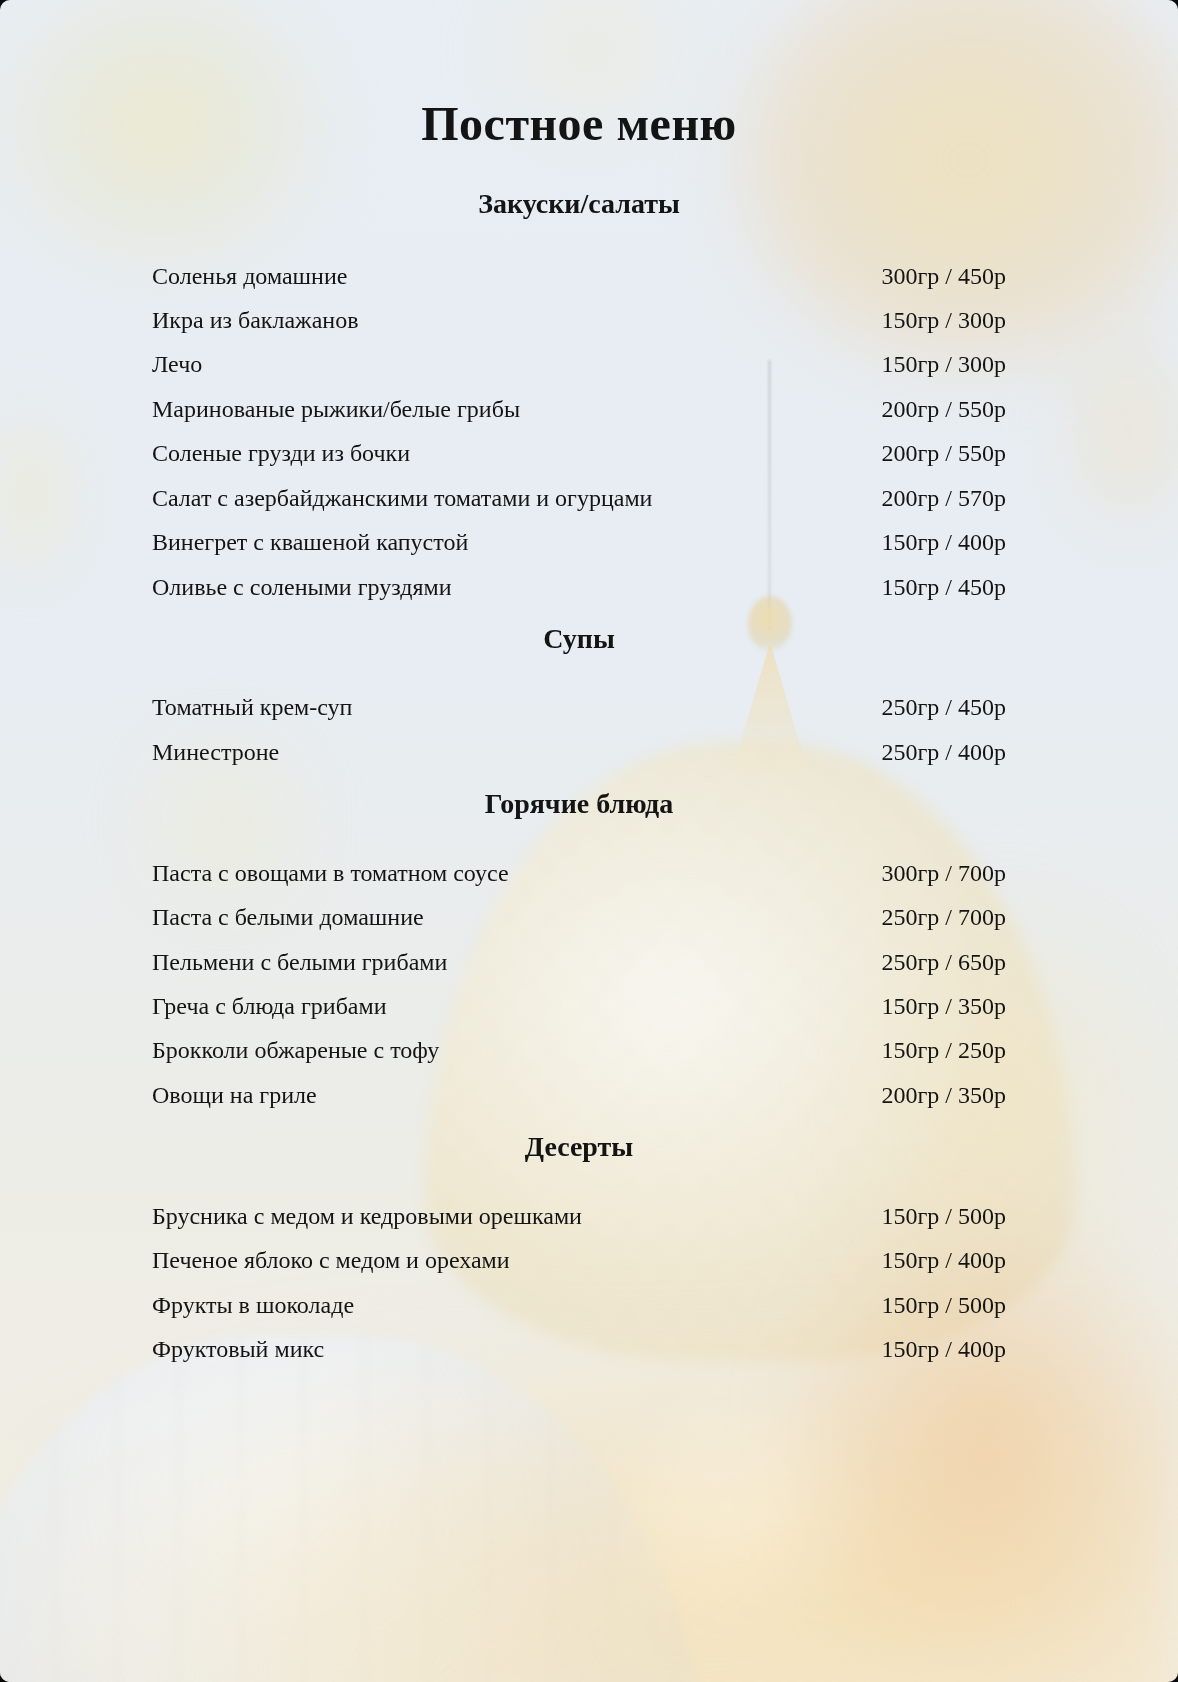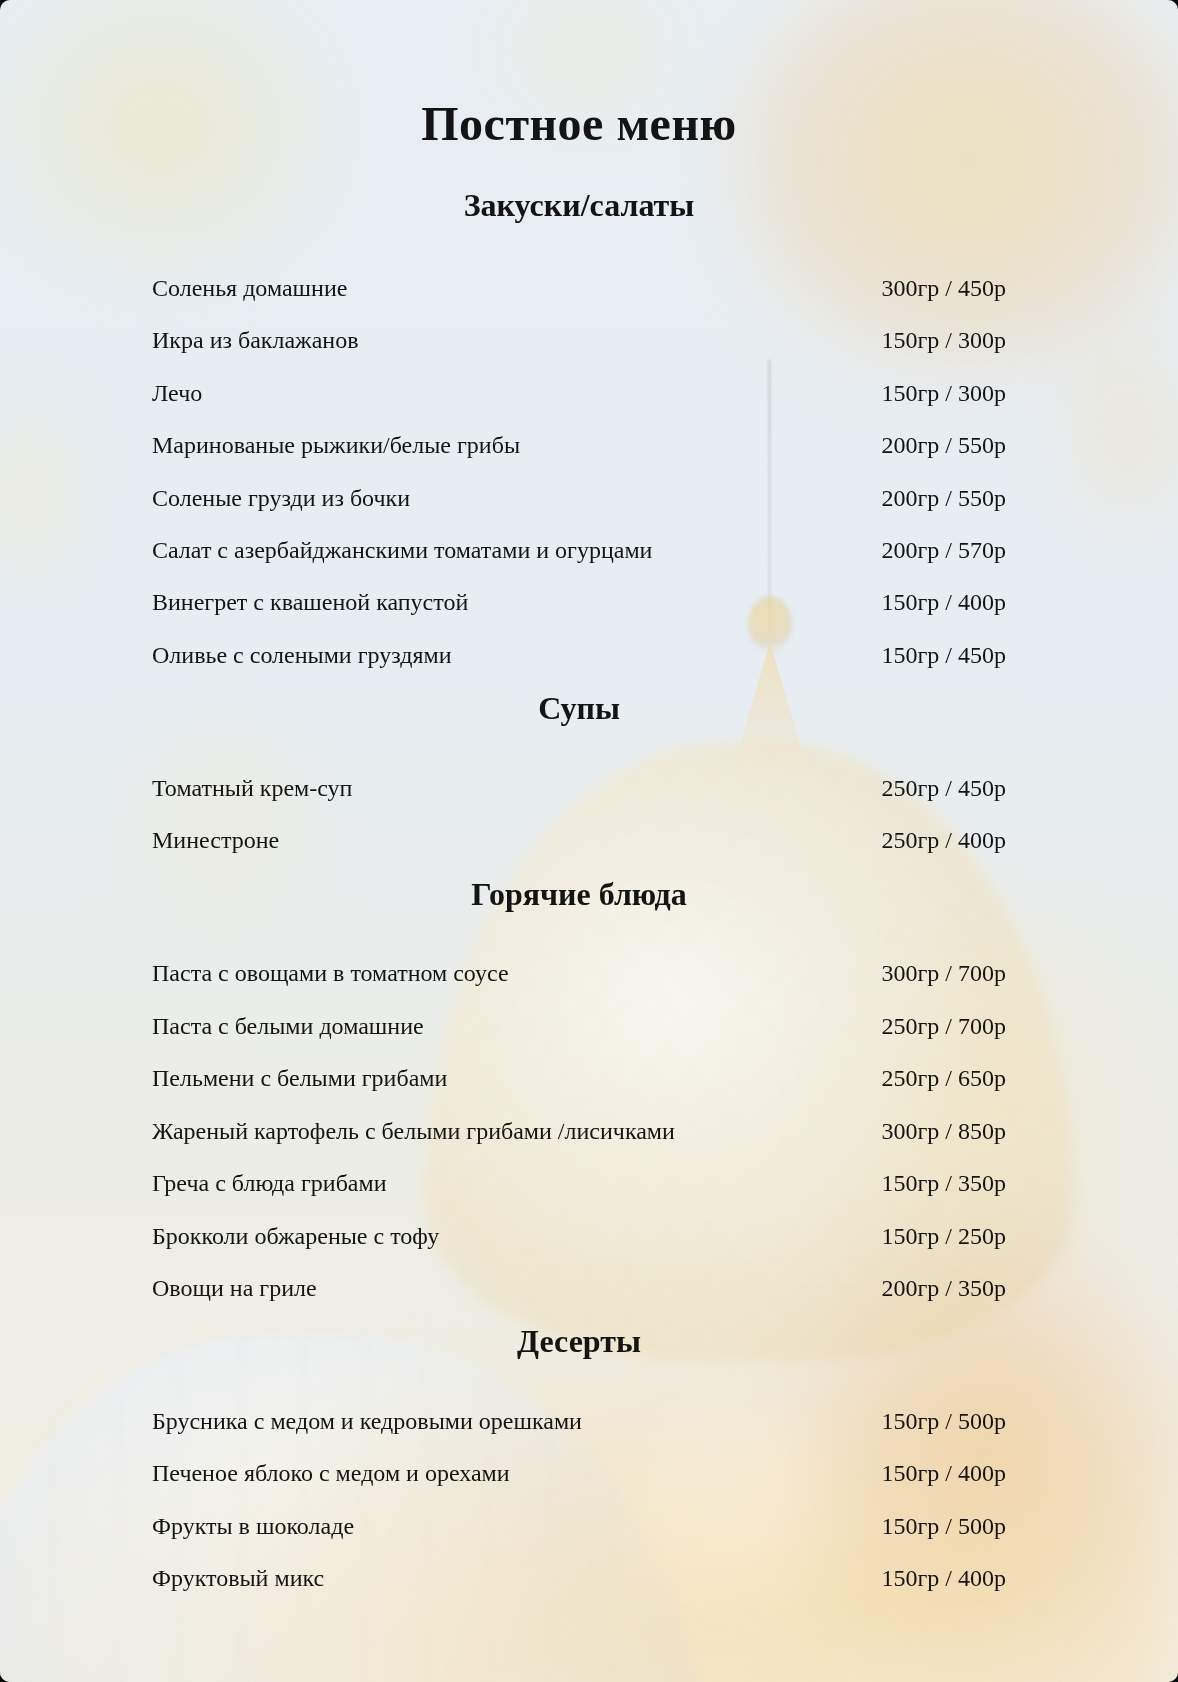--- a/index.html
+++ b/index.html
@@ -123,36 +123,36 @@
   .menu-title {
     margin: 0;
     font-size: 48px;
     font-weight: bold;
     text-align: center;
     line-height: 1.15;
     letter-spacing: 0.5px;
   }
   .section-title {
     margin: 38px 0 45px;
-    font-size: 32px;
+    font-size: 28px;
     font-weight: bold;
     text-align: center;
     line-height: 1.05;
   }
   .section-title.tight { margin: 24px 0 42px; }
   .row {
     display: flex;
     justify-content: space-between;
     align-items: baseline;
     font-size: 24px;
     line-height: 1.06;
     margin: 0 0 19px 0;
   }
   .item-name { text-align: left; padding-right: 20px; white-space: nowrap; }
-  .item-price { text-align: right; white-space: nowrap; margin-top: 8px; }
+  .item-price { text-align: right; white-space: nowrap; }
 </style>
 </head>
 <body>
 
 <div class="menu-card">
 
   <div class="bg-layer">
     <div class="blob leaves-tl"></div>
     <div class="blob leaves-top-mid"></div>
     <div class="blob leaves-tr"></div>
@@ -226,24 +226,20 @@
     </div>
     <div class="row">
       <span class="item-name">Паста с белыми домашние</span>
       <span class="item-price">250гр / 700р</span>
     </div>
     <div class="row">
       <span class="item-name">Пельмени с белыми грибами</span>
       <span class="item-price">250гр / 650р</span>
     </div>
     <div class="row">
-      <span class="item-name">Жареный картофель с белыми грибами /лисичками</span>
-      <span class="item-price">300гр / 850р</span>
-    </div>
-    <div class="row">
       <span class="item-name">Греча с блюда грибами</span>
       <span class="item-price">150гр / 350р</span>
     </div>
     <div class="row">
       <span class="item-name">Брокколи обжареные с тофу</span>
       <span class="item-price">150гр / 250р</span>
     </div>
     <div class="row">
       <span class="item-name">Овощи на гриле</span>
       <span class="item-price">200гр / 350р</span>

